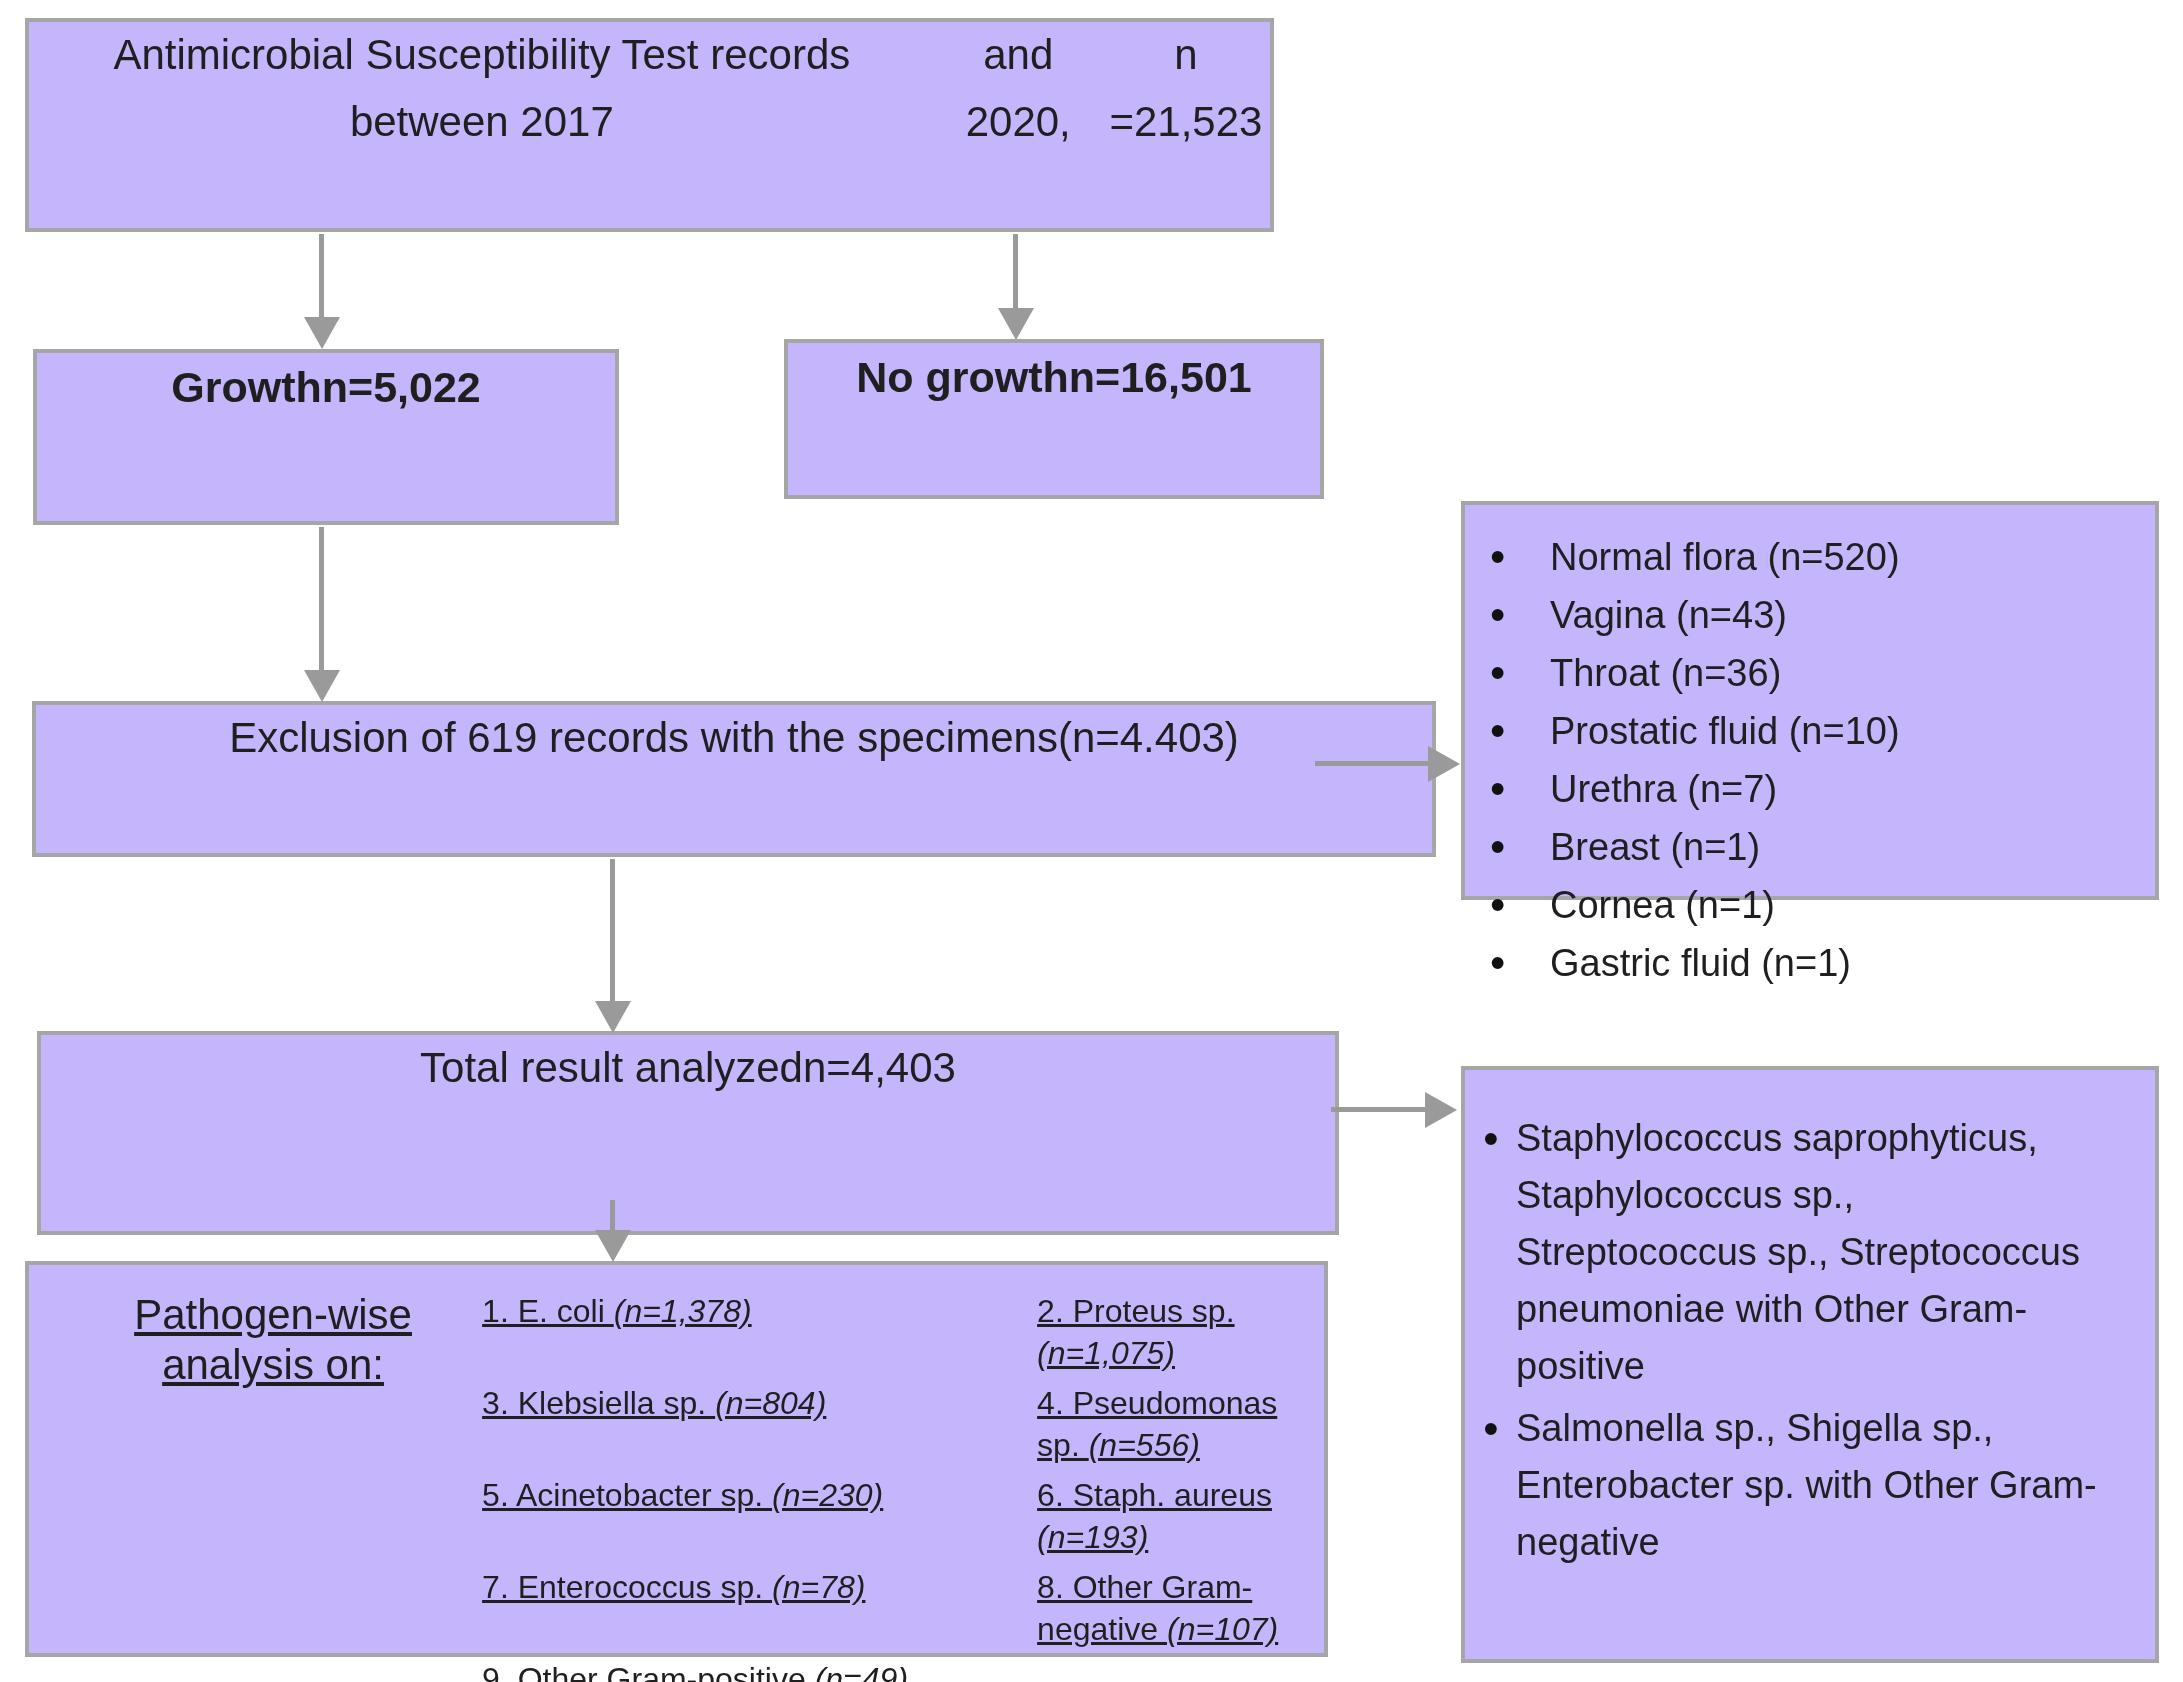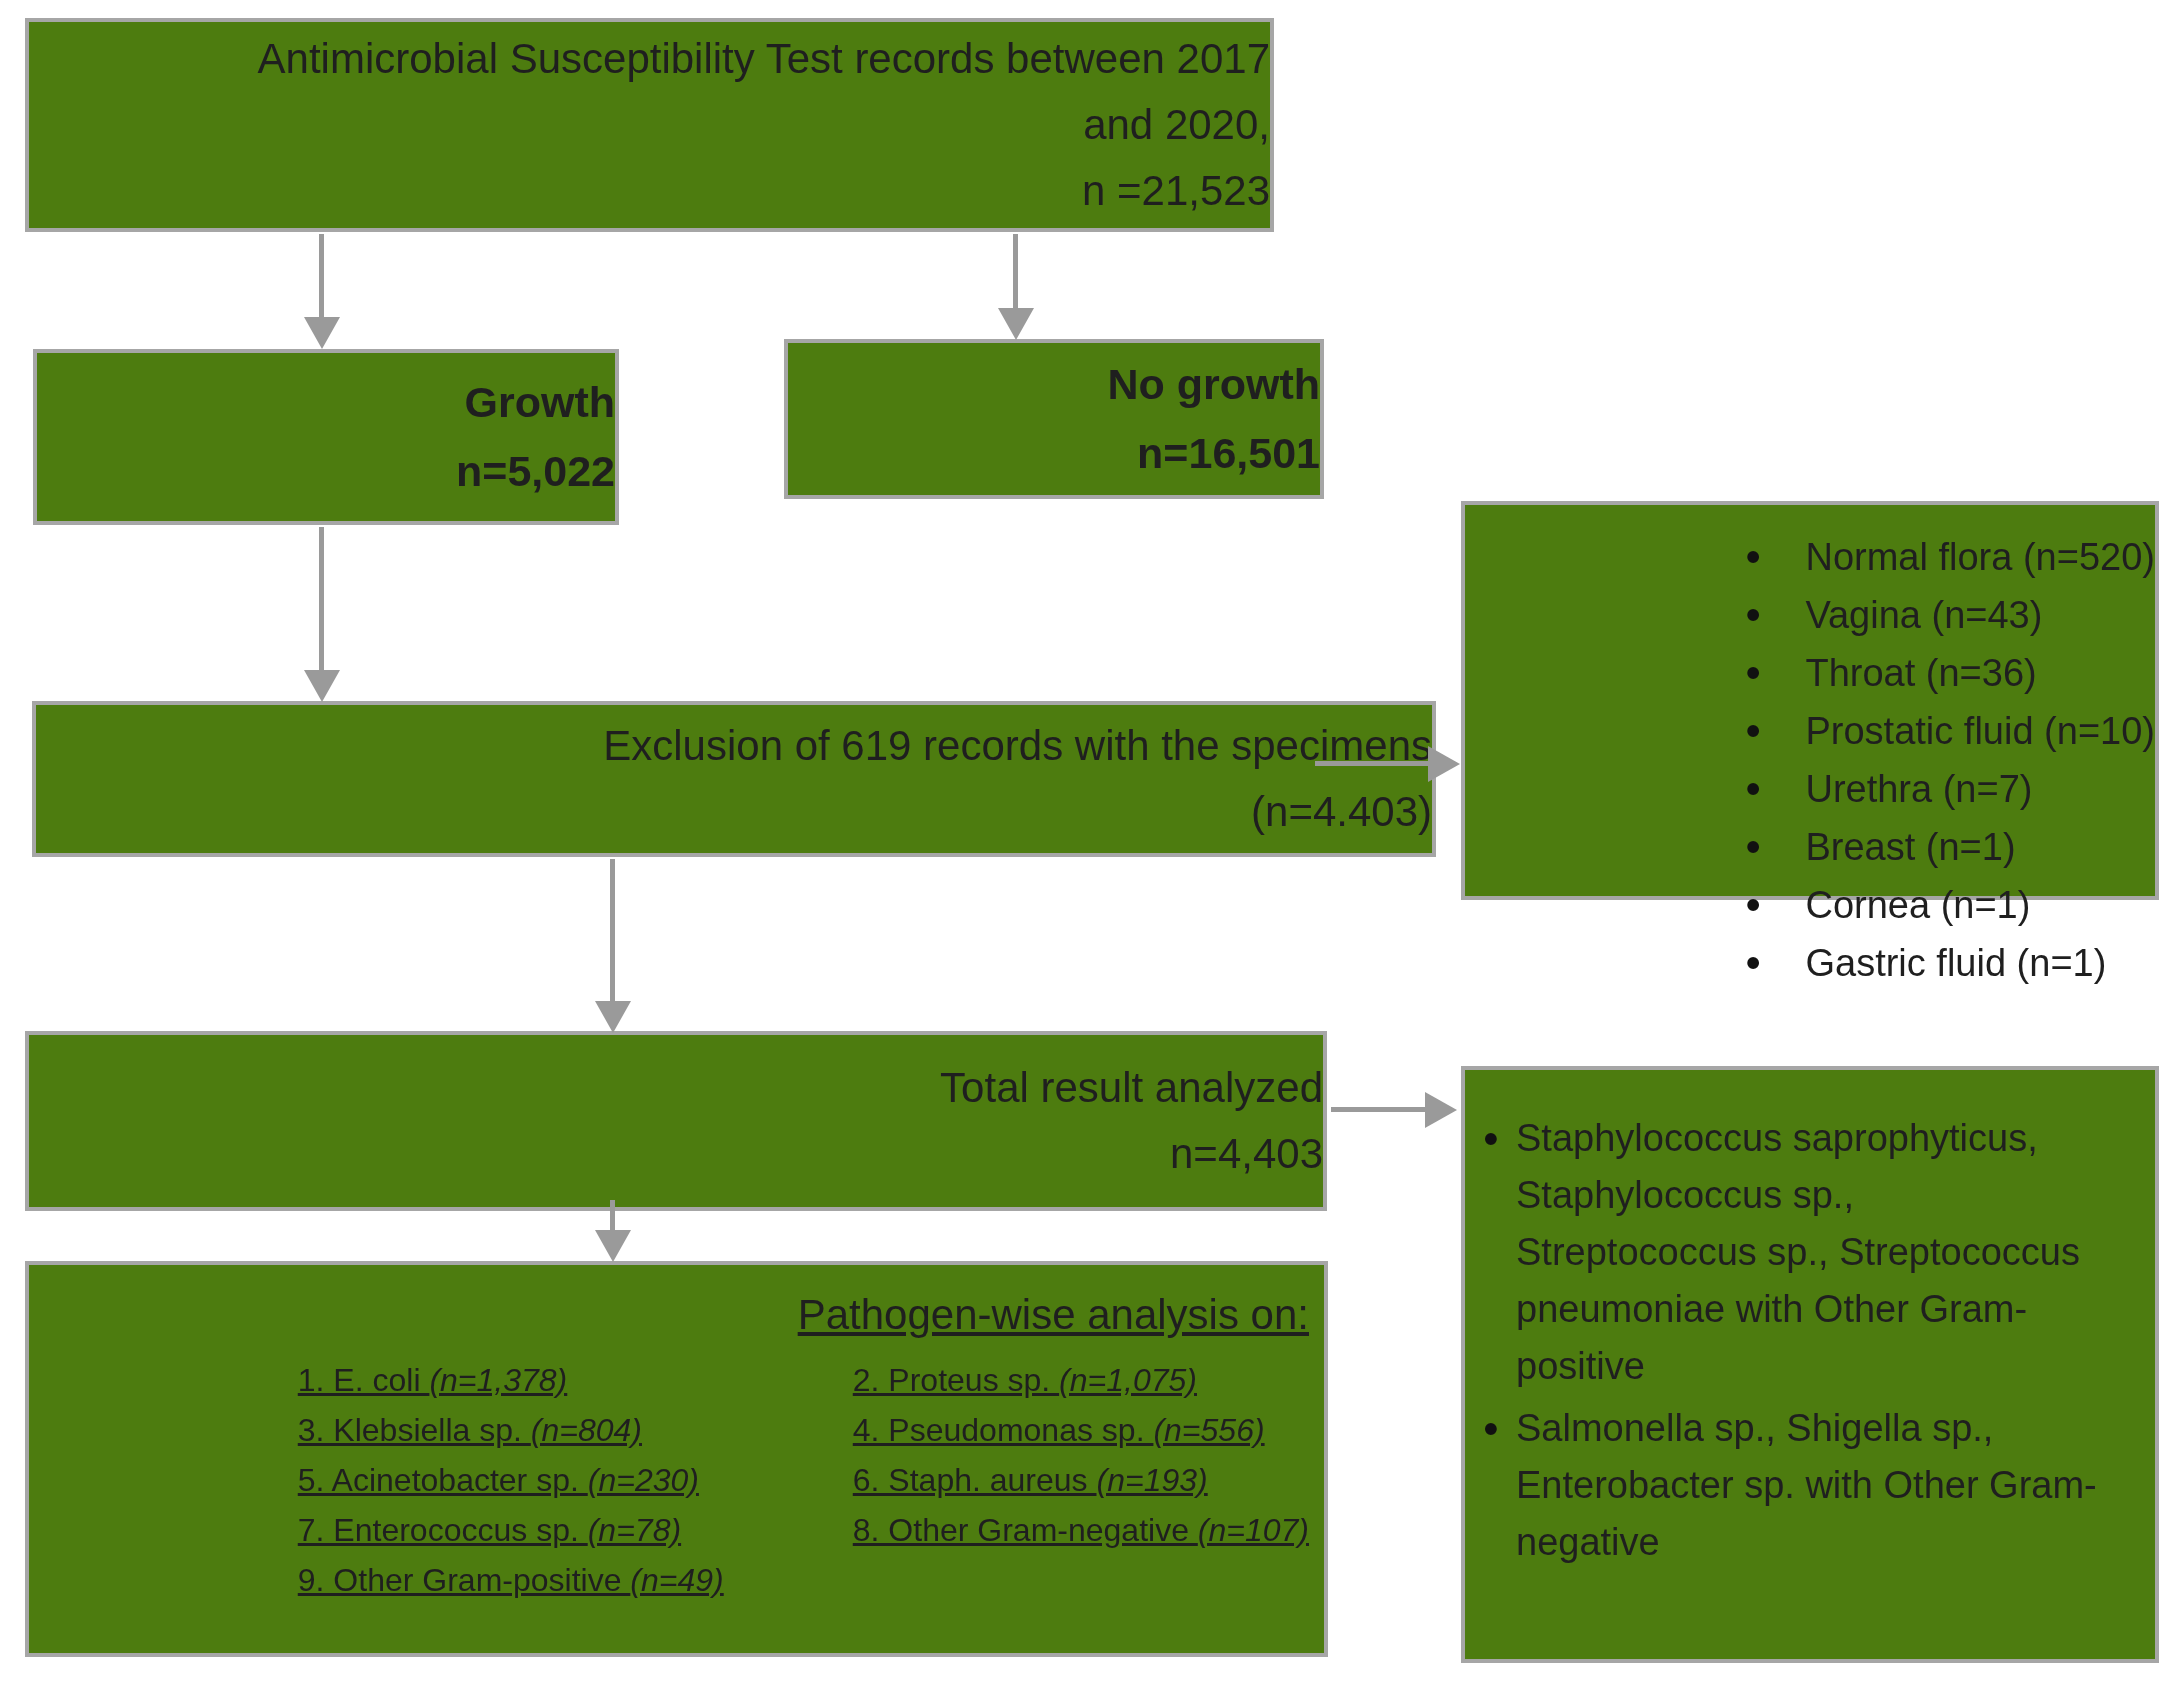--- a/index.html
+++ b/index.html
@@ -7,26 +7,25 @@
     position:relative;
     width:2183px;height:1683px;
     background:#ffffff;
     font-family:"Liberation Sans", sans-serif;
     color:#1f1f1f;
   }
   .box{
     position:absolute;
     box-sizing:border-box;
     border:4.2px solid #a6a6a6;
-    background:#4d7c0f;
+    background:#c4b5fd;
     display:flex;
-    flex-direction:column;
+    flex-direction:row;
     justify-content:center;
     text-align:center;
-    align-items:flex-end;
   }
   .t50{font-size:42px;line-height:1.58;}
   .t52{font-size:43px;line-height:1.6;font-weight:bold;}
 
   
   .list-box{justify-content:flex-start;text-align:left;}
   .list-box ul{list-style:none;margin:0;padding:0;}
   .spec-box{padding-top:23px;}
   .spec-box li{
     position:relative;
@@ -133,21 +132,21 @@
       <li>Vagina (n=43)</li>
       <li>Throat (n=36)</li>
       <li>Prostatic fluid (n=10)</li>
       <li>Urethra (n=7)</li>
       <li>Breast (n=1)</li>
       <li>Cornea (n=1)</li>
       <li>Gastric fluid (n=1)</li>
     </ul>
   </div>
 
-  <div class="box t50" style="left:25px;top:1031px;width:1302px;height:180px">
+  <div class="box t50" style="left:37px;top:1031px;width:1302px;height:204px">
     <div>Total result analyzed</div>
     <div>n=4,403</div>
   </div>
 
   <div class="box path-box" style="left:25px;top:1261px;width:1303px;height:396px">
     <div class="p-title">Pathogen-wise analysis on:</div>
     <div class="p-grid">
       <div><span>1. E. coli </span><i>(n=1,378)</i></div>
       <div><span>2. Proteus sp. </span><i>(n=1,075)</i></div>
       <div><span>3. Klebsiella sp. </span><i>(n=804)</i></div>

